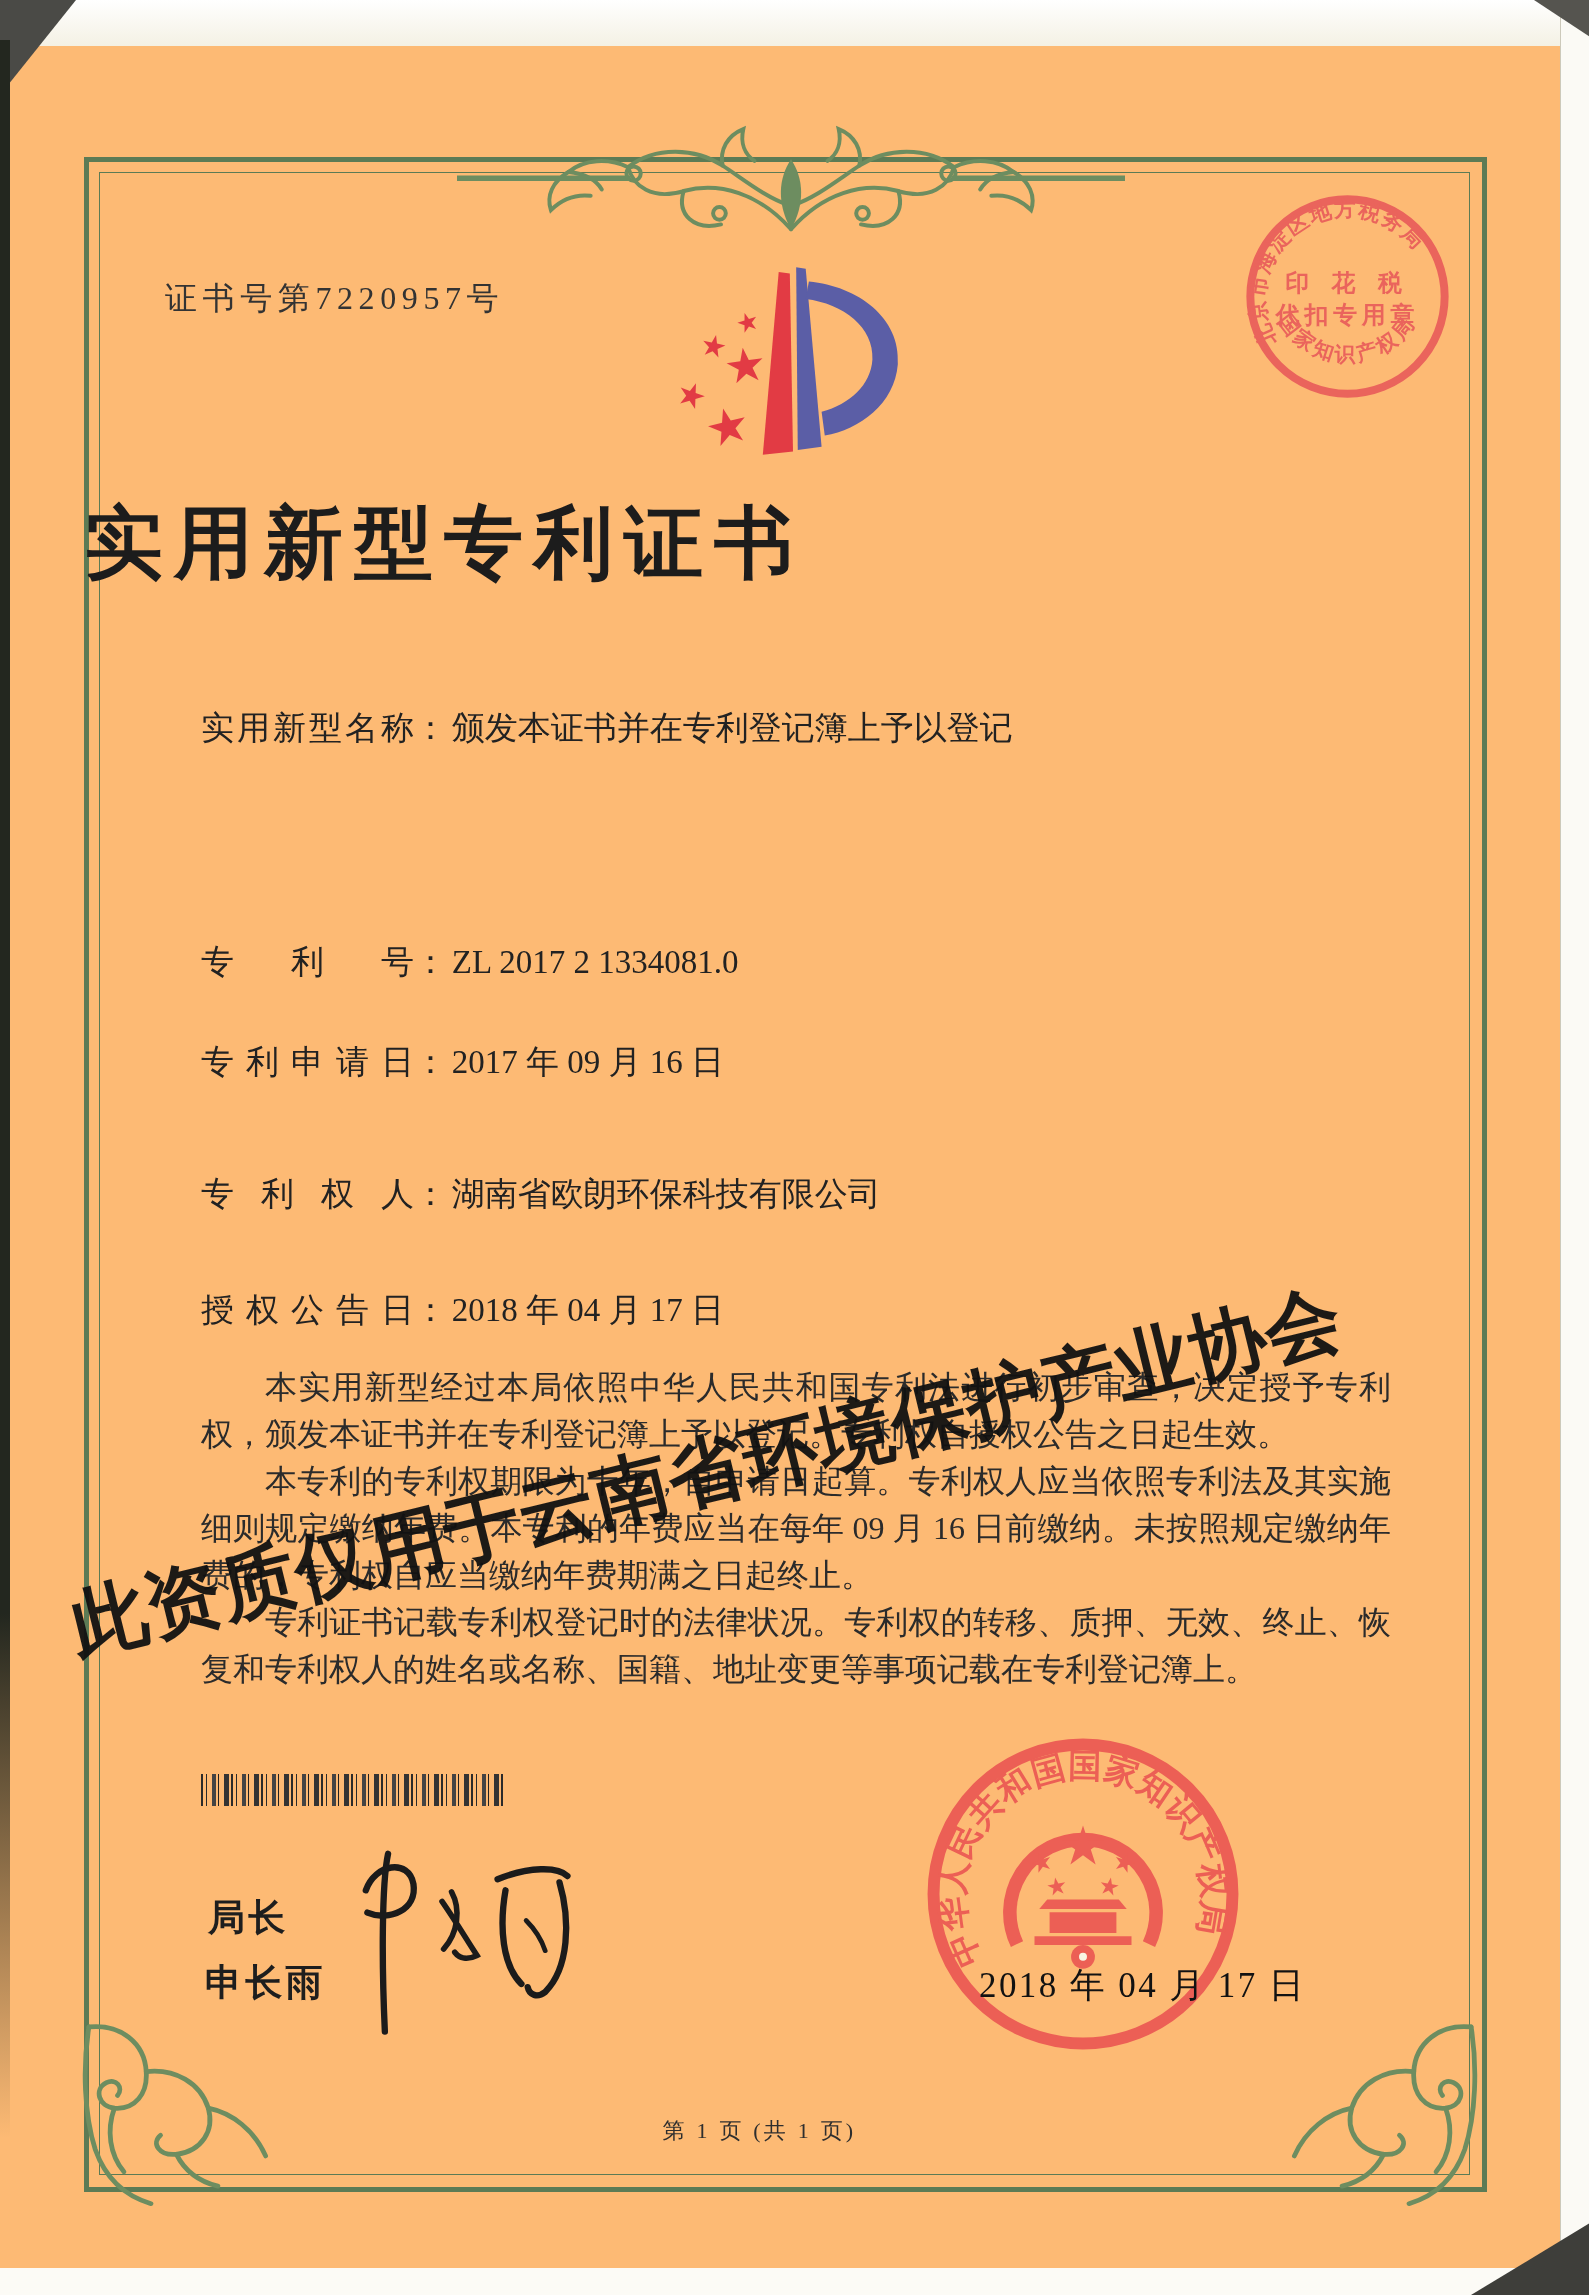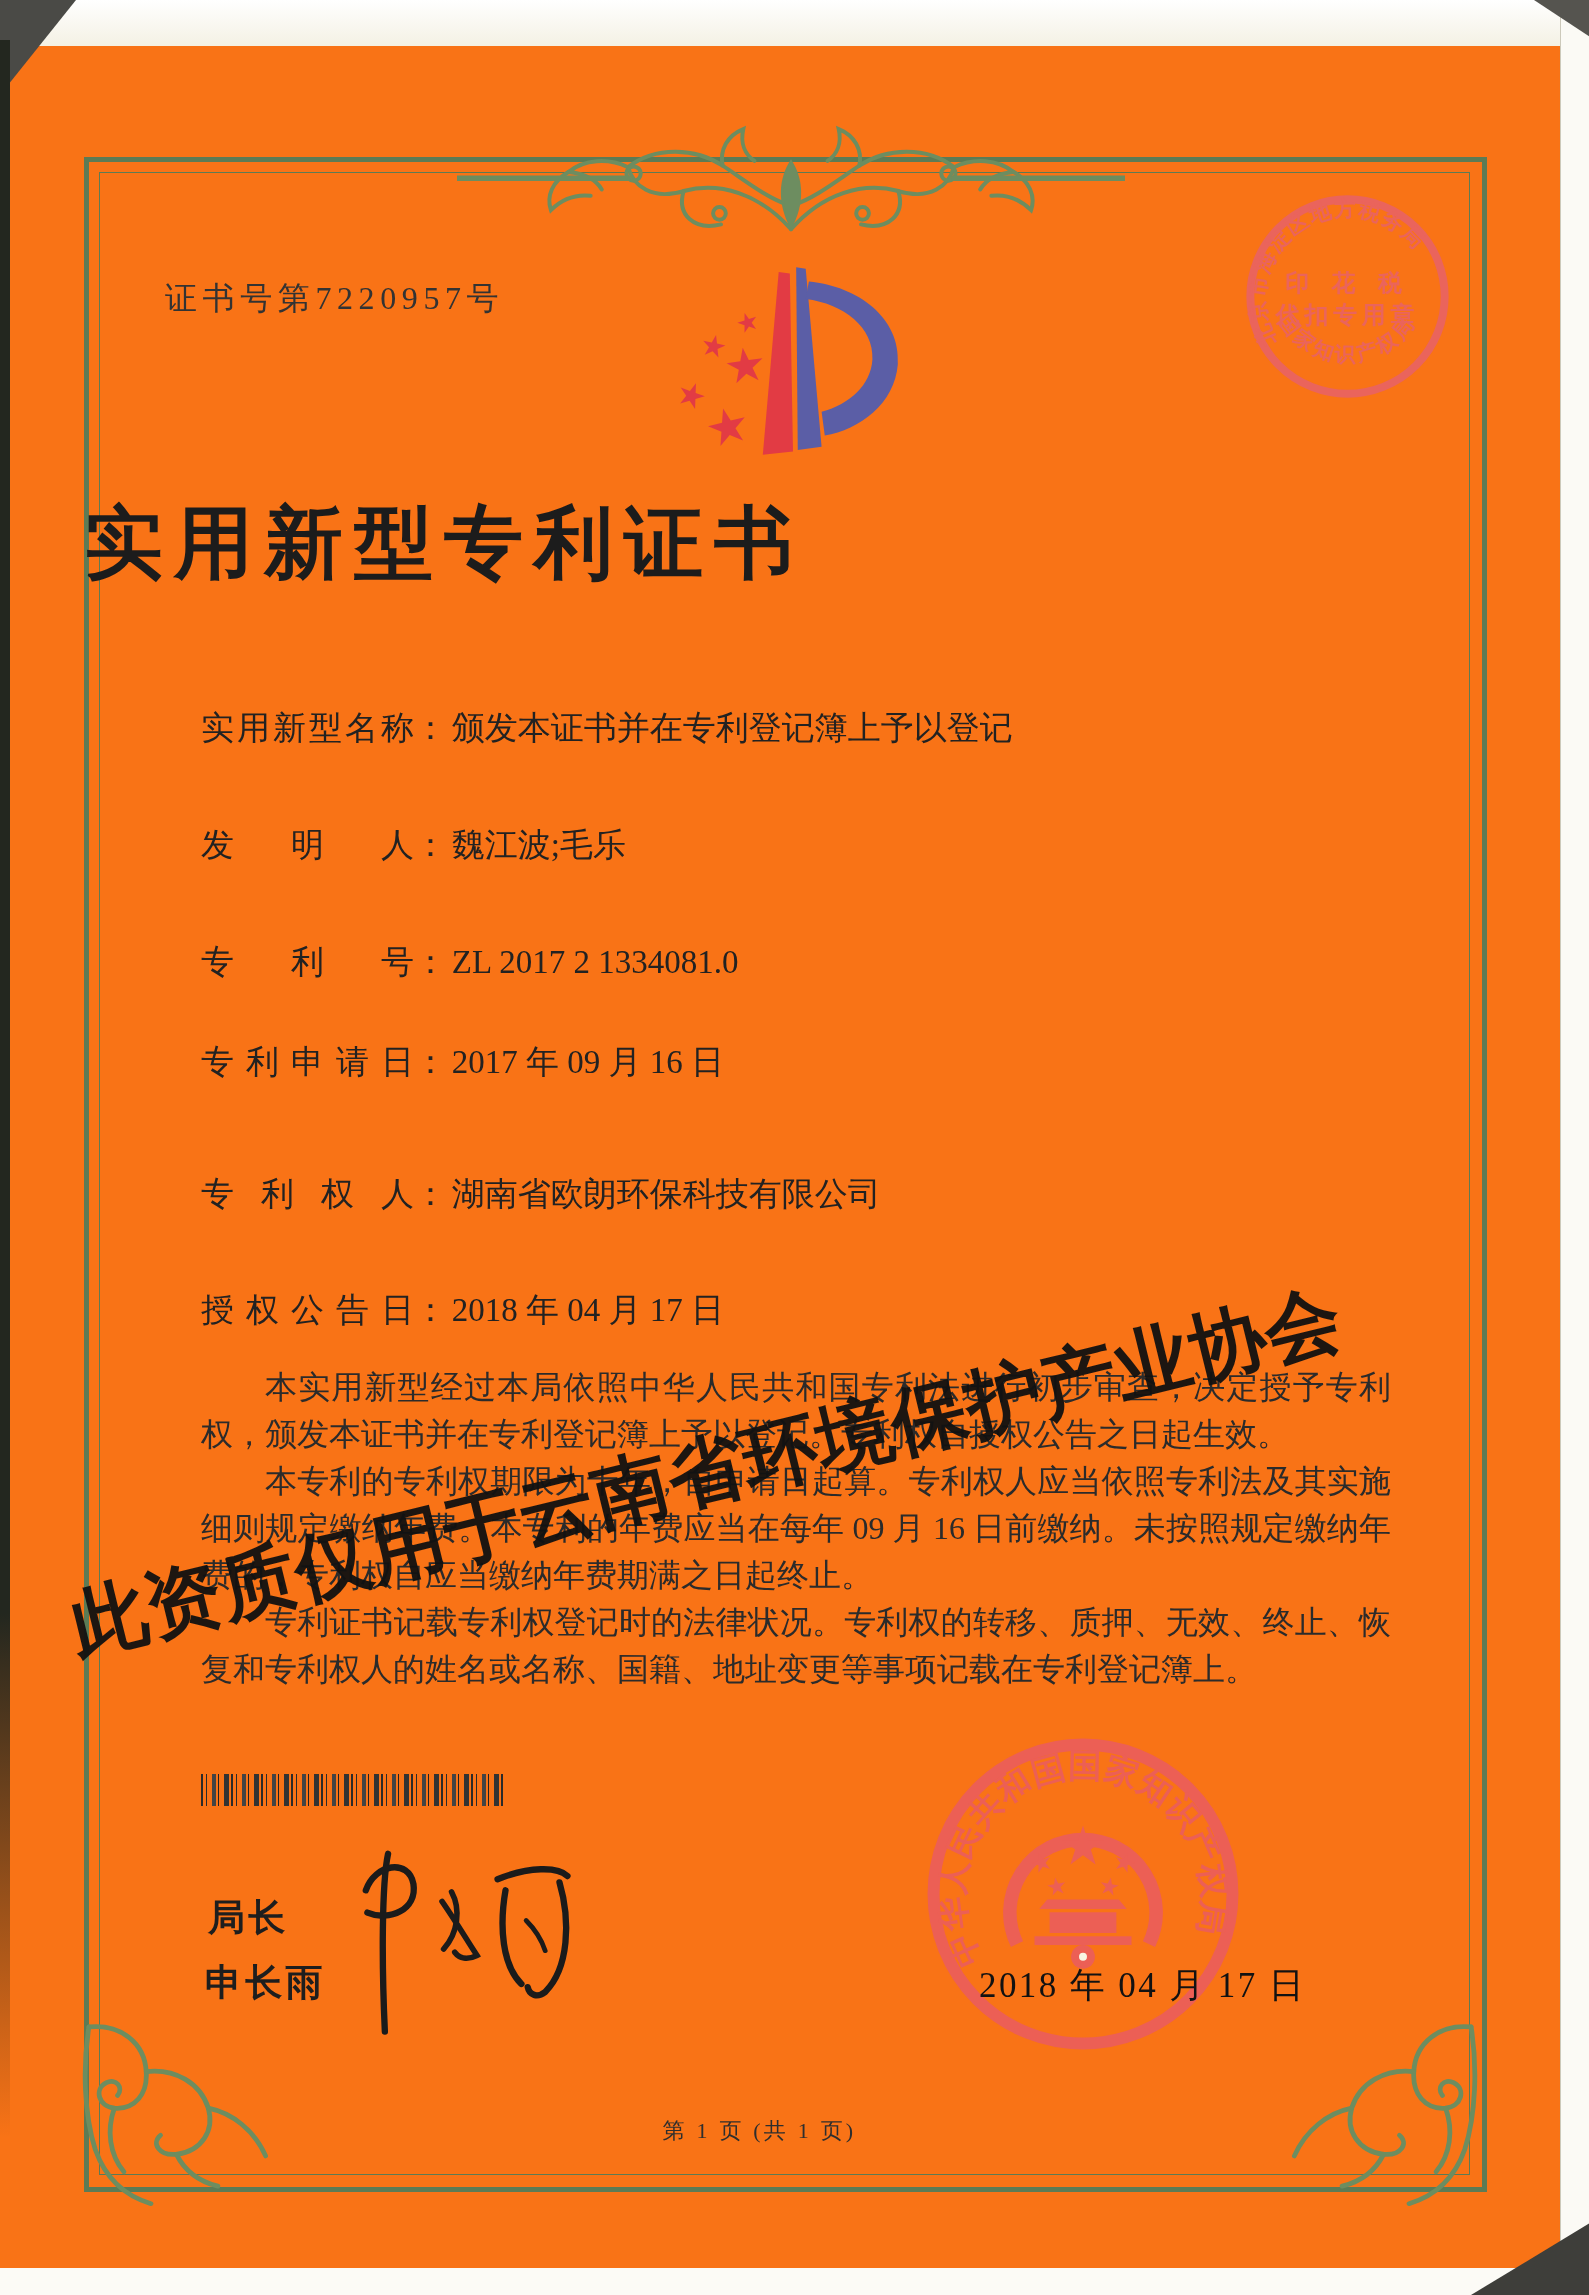--- a/index.html
+++ b/index.html
@@ -1,16 +1,16 @@
 <!DOCTYPE html>
 <html style="font-size:12.7px"><head>
 <meta charset="utf-8">
 <style>
   html,body{margin:0;padding:0;background:#d9d7cf;}
-  #scan{position:relative;width:1590px;height:2295px;background:#f97316;overflow:hidden;
+  #scan{position:relative;width:1590px;height:2295px;background:#fdba74;overflow:hidden;
         font-family:"Liberation Serif","DejaVu Serif",serif;}
   .abs{position:absolute;}
   
   #scan-top-strip{left:0;top:0;width:1590px;height:46px;background:linear-gradient(#ffffff,#f4f1e4);z-index:1;}
   #scan-corner-tl{left:0;top:0;width:76px;height:95px;background:#4a4a46;clip-path:polygon(0 0,100% 0,0 100%);z-index:2;}
   #scan-corner-tr{right:0;top:0;width:56px;height:37px;background:#55544f;clip-path:polygon(100% 0,100% 100%,0 0);z-index:2;}
   #scan-left-strip{left:0;top:40px;width:9.5px;height:2098px;background:linear-gradient(#23271f 75%,rgba(35,39,31,0));z-index:2;}
   #scan-right-band{right:0;top:0;width:29px;height:2295px;background:#fbfaf5;border-left:1.6px solid #ccc9ba;z-index:1;}
   #scan-bottom-band{left:0;bottom:0;width:1590px;height:27px;background:#fcfbf6;z-index:1;}
   #scan-corner-br{right:0;bottom:0;width:119px;height:72px;background:#3e3e3a;clip-path:polygon(100% 0,100% 100%,0 100%);z-index:2;}
@@ -128,23 +128,20 @@
       <use href="#star-unit" transform="translate(42,172) scale(17) rotate(20)"></use>
       <use href="#star-unit" transform="translate(88,212) scale(25) rotate(-14)"></use>
     </g>
   </svg>
 
   <div class="abs" id="cert-title">实用新型专利证书</div>
 
   <div class="abs field-row" style="top:706px;">
     <span class="flabel">实用新型名称</span><span class="fcolon">：</span><span>颁发本证书并在专利登记簿上予以登记</span>
   </div>
-  <div class="abs field-row" style="top:823px;">
-    <span class="flabel">发明人</span><span class="fcolon">：</span><span>魏江波;毛乐</span>
-  </div>
   <div class="abs field-row" style="top:940px;">
     <span class="flabel">专利号</span><span class="fcolon">：</span><span>ZL 2017 2 1334081.0</span>
   </div>
   <div class="abs field-row" style="top:1040px;">
     <span class="flabel">专利申请日</span><span class="fcolon">：</span><span>2017 年 09 月 16 日</span>
   </div>
   <div class="abs field-row" style="top:1172px;">
     <span class="flabel">专利权人</span><span class="fcolon">：</span><span>湖南省欧朗环保科技有限公司</span>
   </div>
   <div class="abs field-row" style="top:1288px;">

